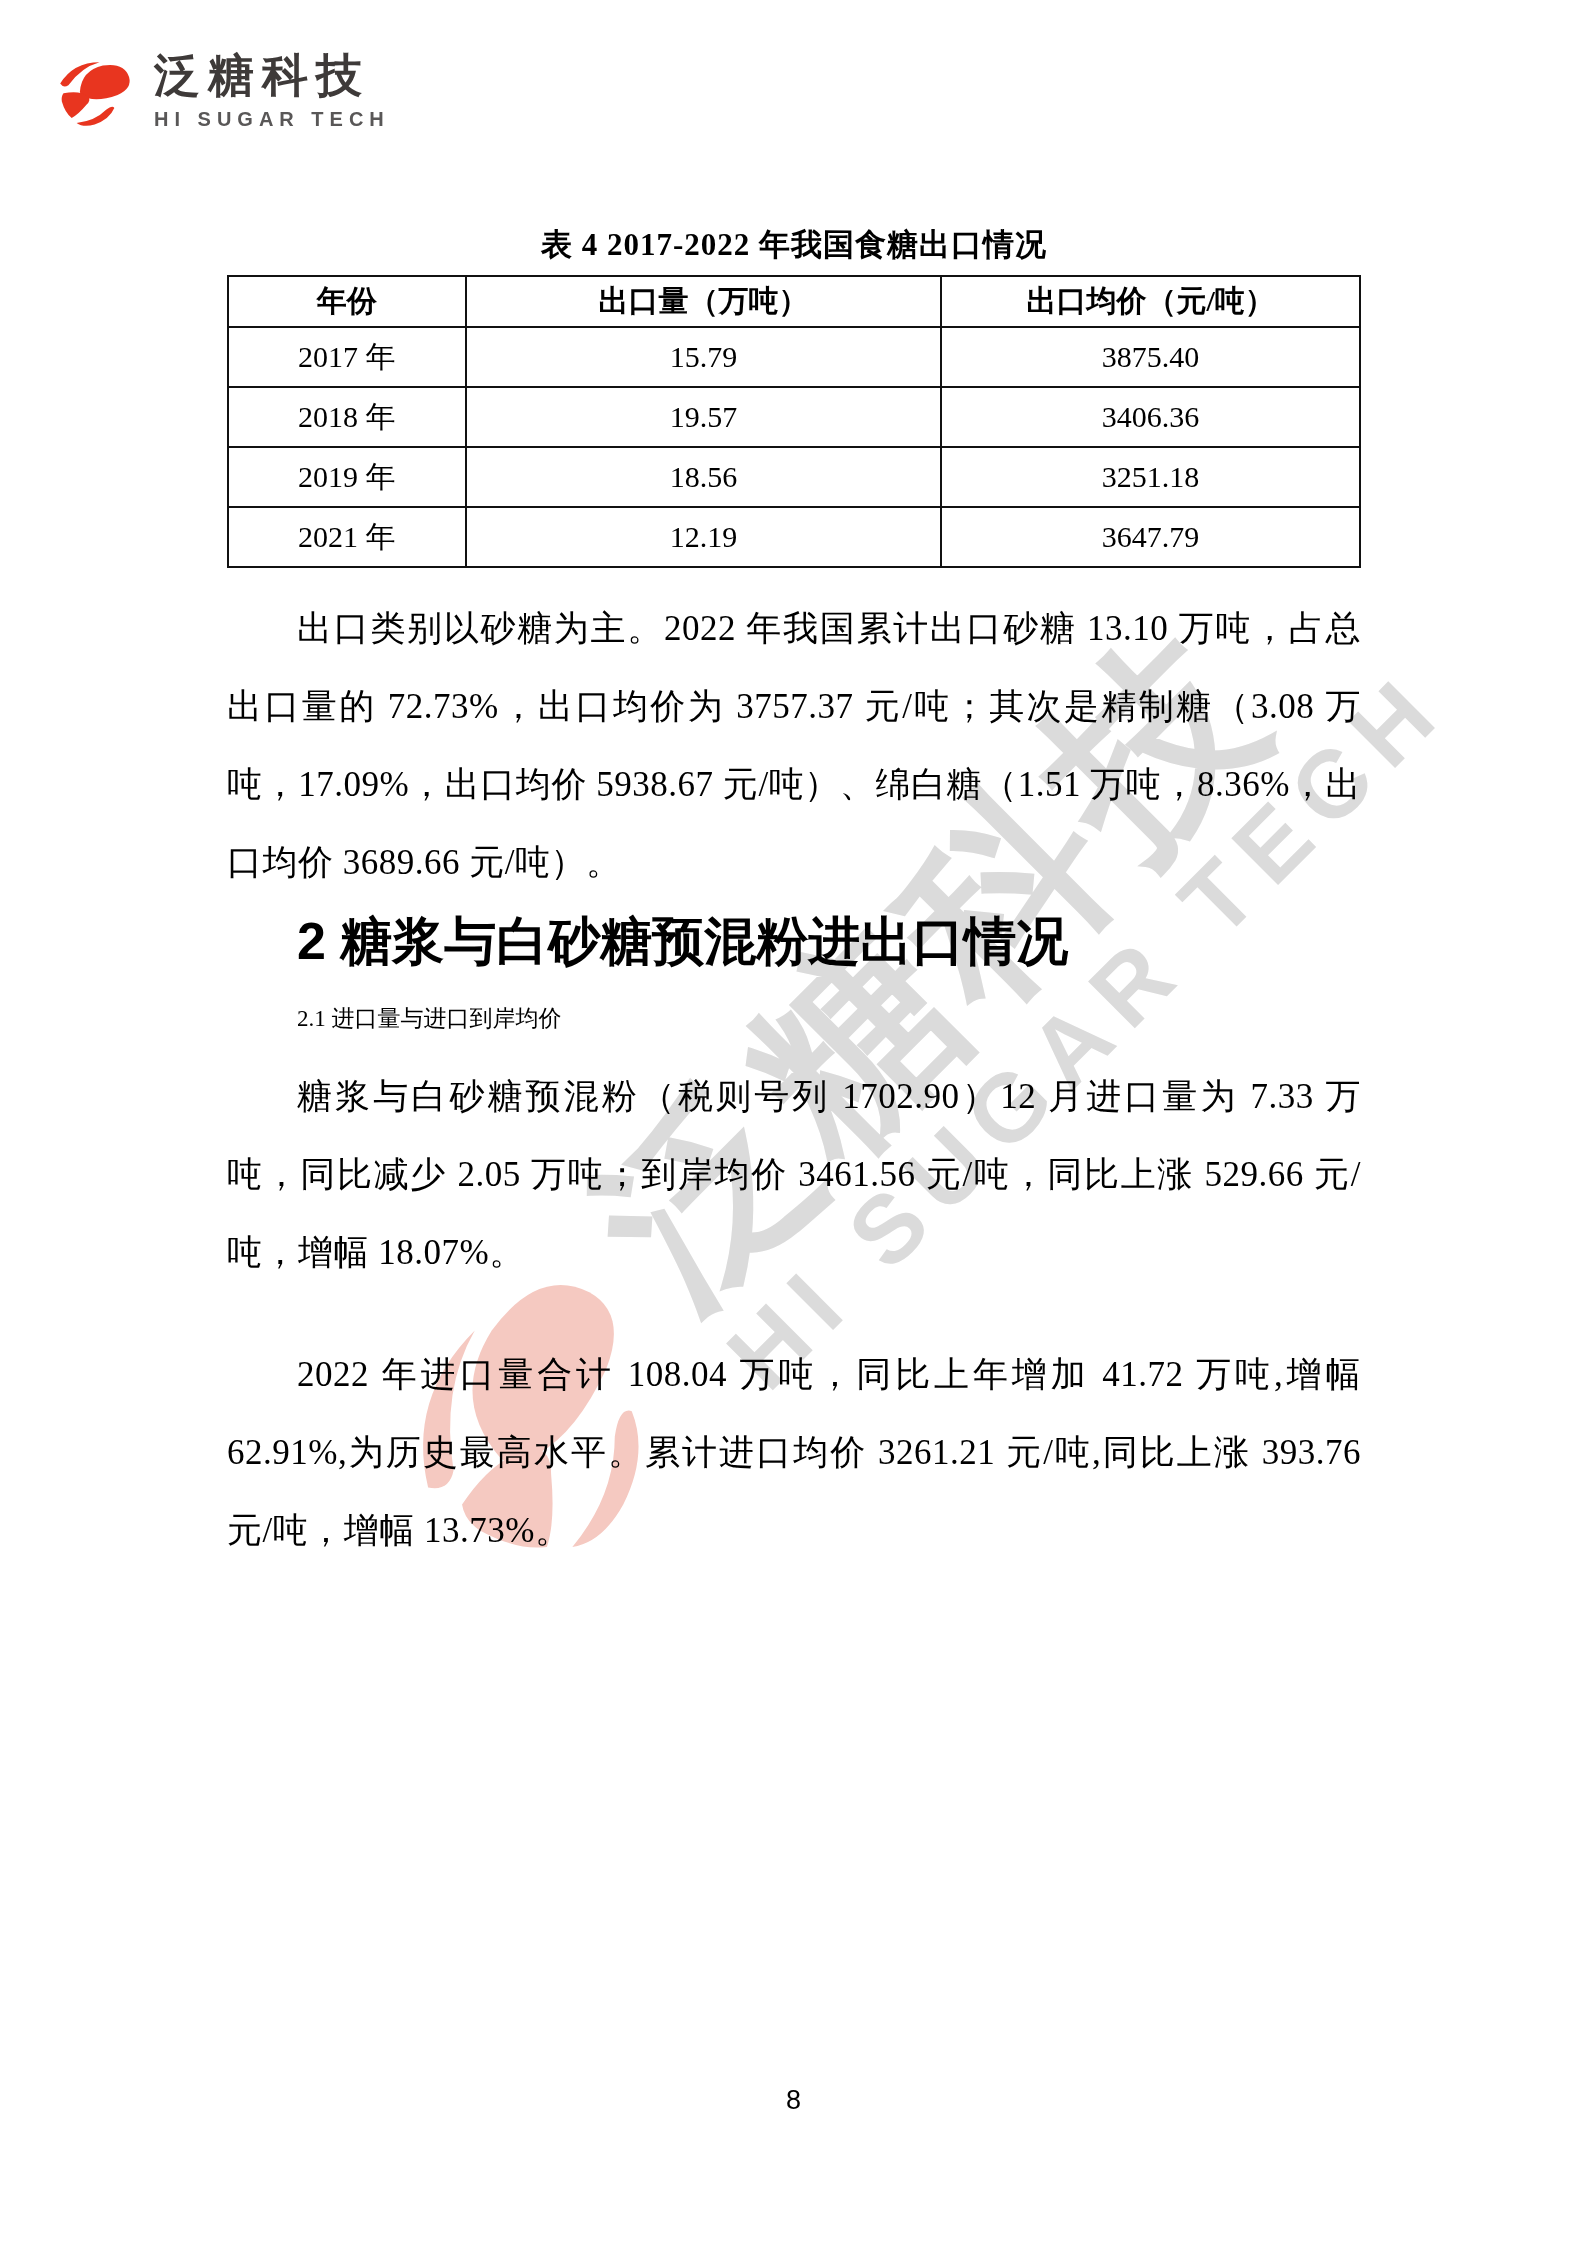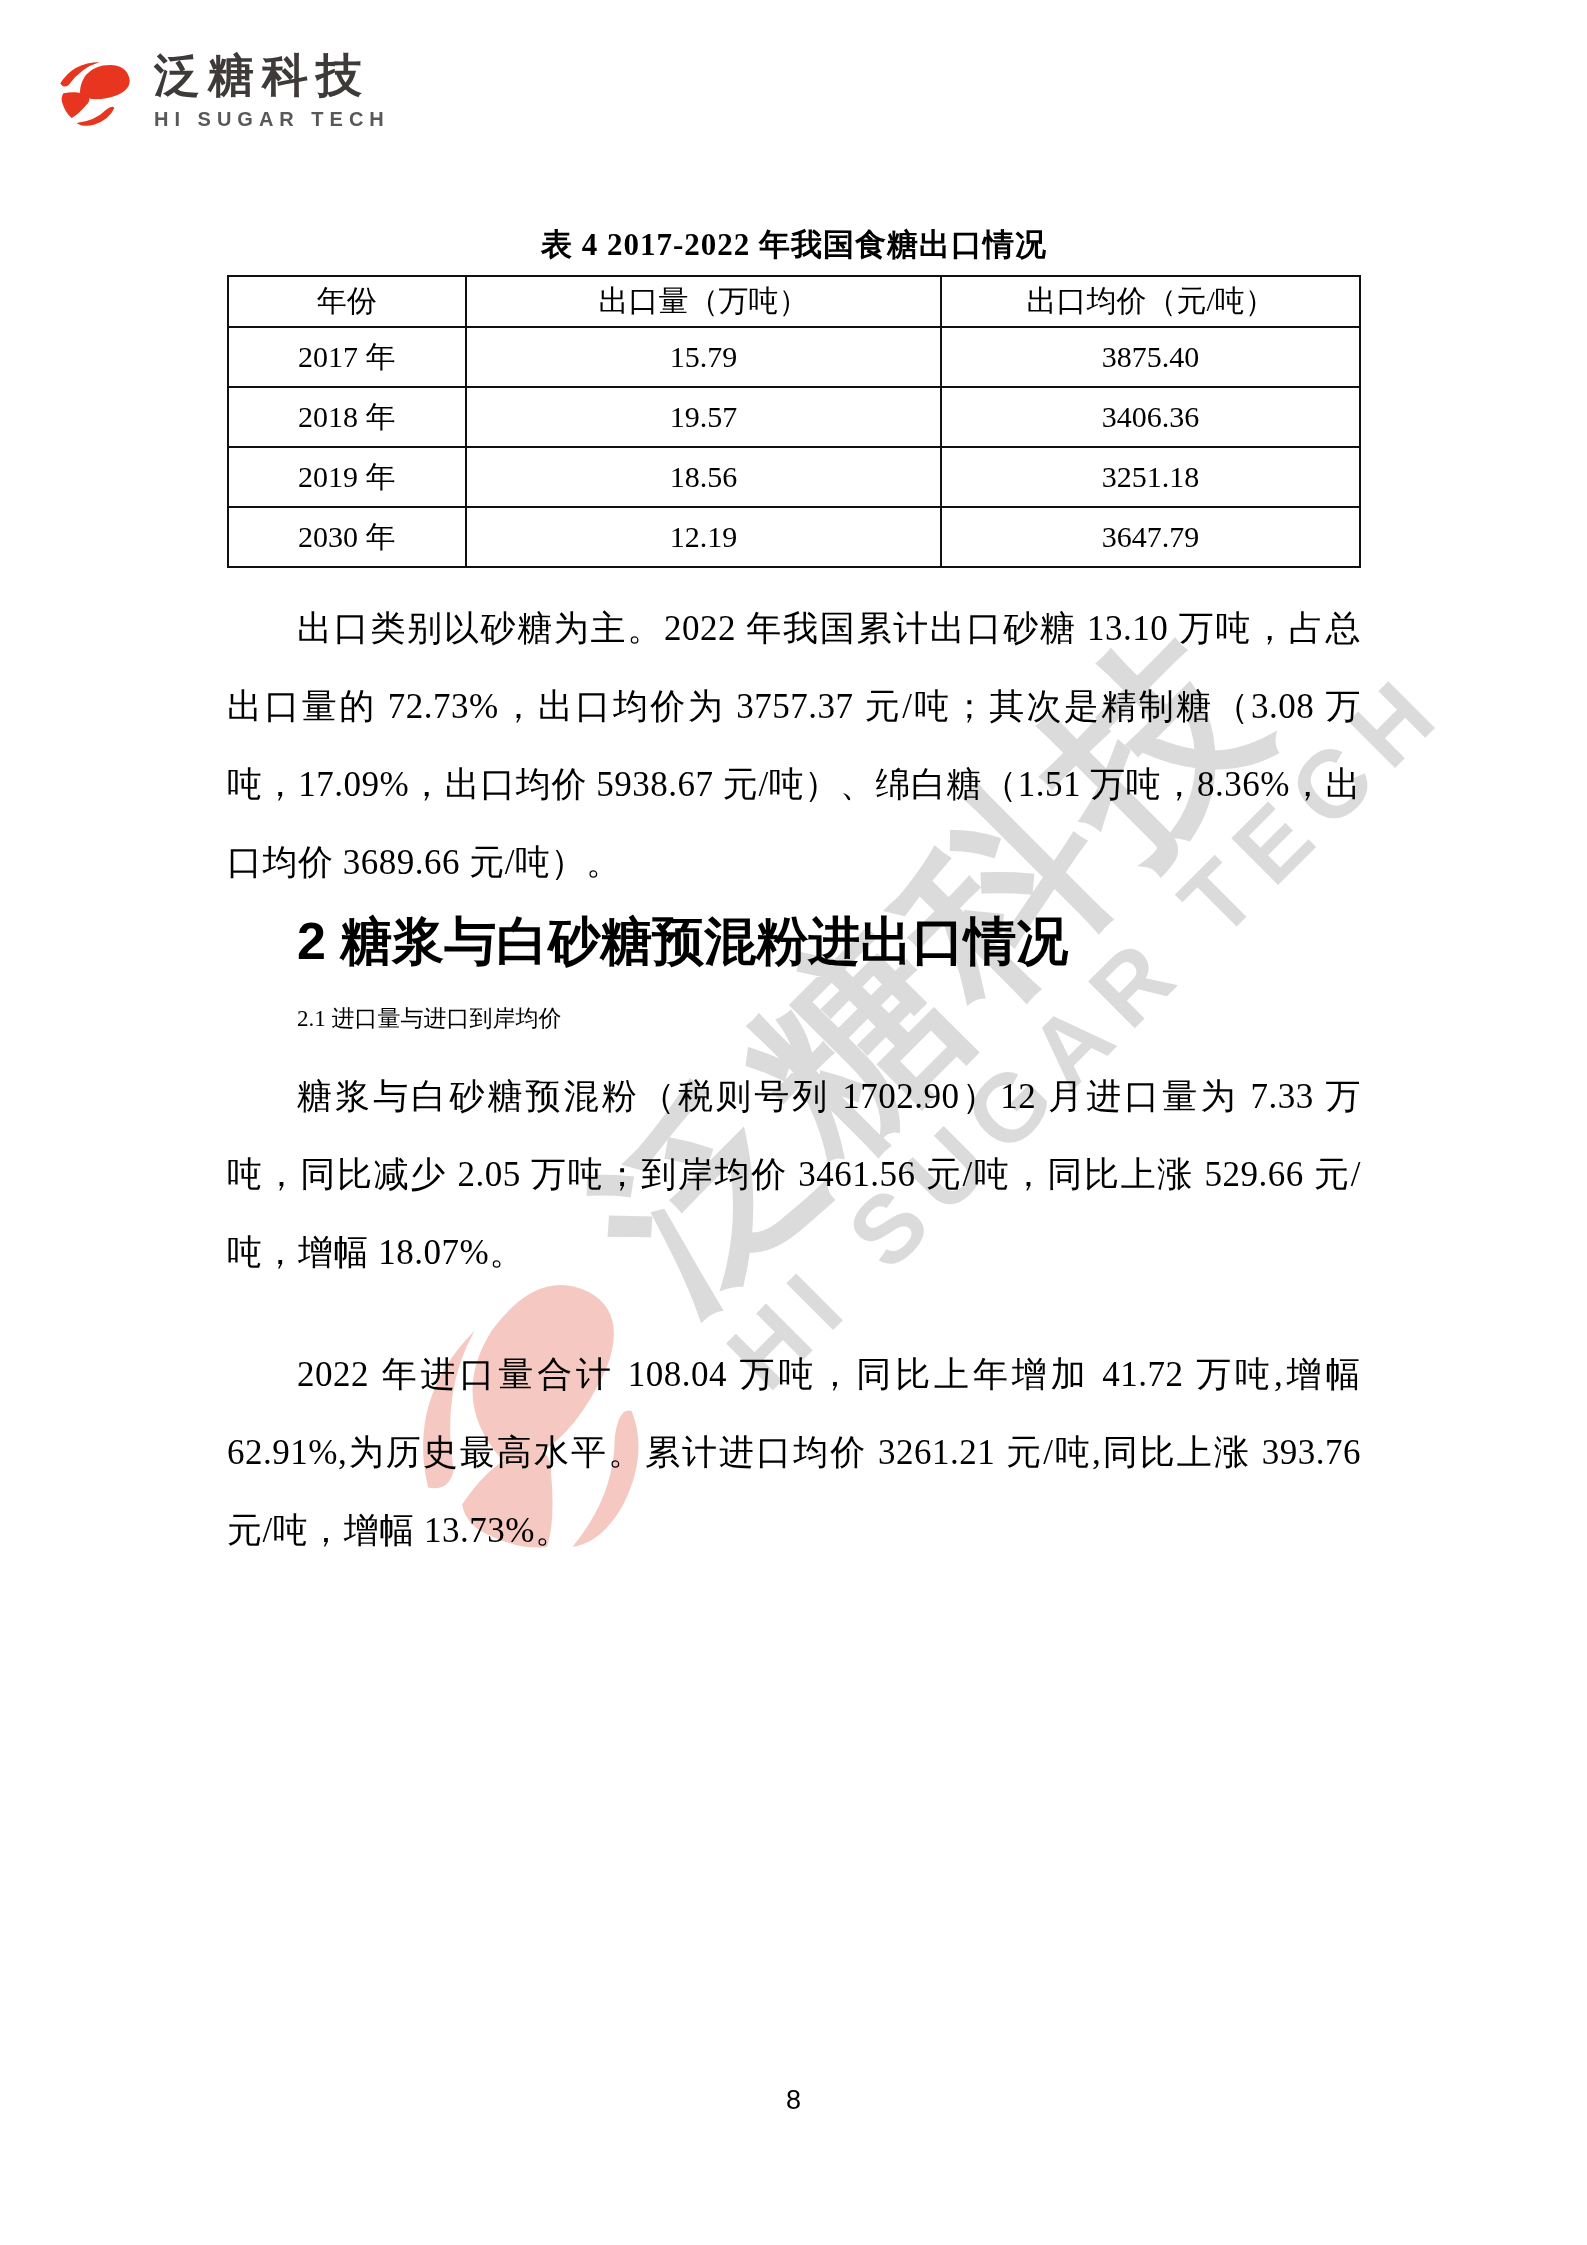--- a/index.html
+++ b/index.html
@@ -54,21 +54,21 @@
 
   .table-title {
     text-align:center; font-size:31px; font-weight:600; line-height:40px;
     margin-bottom:10px; letter-spacing:1px;
   }
   table.data-table { width:100%; border-collapse:collapse; }
   table.data-table th, table.data-table td {
     border:2px solid #111; text-align:center; font-size:30px; font-weight:400;
     padding:0;
   }
-  table.data-table th { height:51px; }
+  table.data-table th { height:51px;font-weight:bold; }
   table.data-table td { height:60px; }
   table.data-table col.c1 { width:21%; }
   table.data-table col.c2 { width:42%; }
   table.data-table col.c3 { width:37%; }
 
   .source-note { font-size:28px; padding-left:62px; margin-top:12px; line-height:36px; }
 
   .para {
     font-size:35px; line-height:78px; text-indent:2em; text-align:justify;
     letter-spacing:0.5px;
@@ -154,21 +154,21 @@
             <td>2018 年</td>
             <td>19.57</td>
             <td>3406.36</td>
           </tr>
           <tr>
             <td>2019 年</td>
             <td>18.56</td>
             <td>3251.18</td>
           </tr>
           <tr>
-            <td>2030 年</td>
+            <td>2021 年</td>
             <td>12.19</td>
             <td>3647.79</td>
           </tr>
         </tbody>
     </table>
 
 
     <p class="para para-1">出口类别以砂糖为主。2022 年我国累计出口砂糖 13.10 万吨，占总出口量的 72.73%，出口均价为 3757.37 元/吨；其次是精制糖（3.08 万吨，17.09%，出口均价 5938.67 元/吨）、绵白糖（1.51 万吨，8.36%，出口均价 3689.66 元/吨）。</p>
 
     <div class="h2">2 糖浆与白砂糖预混粉进出口情况</div>

